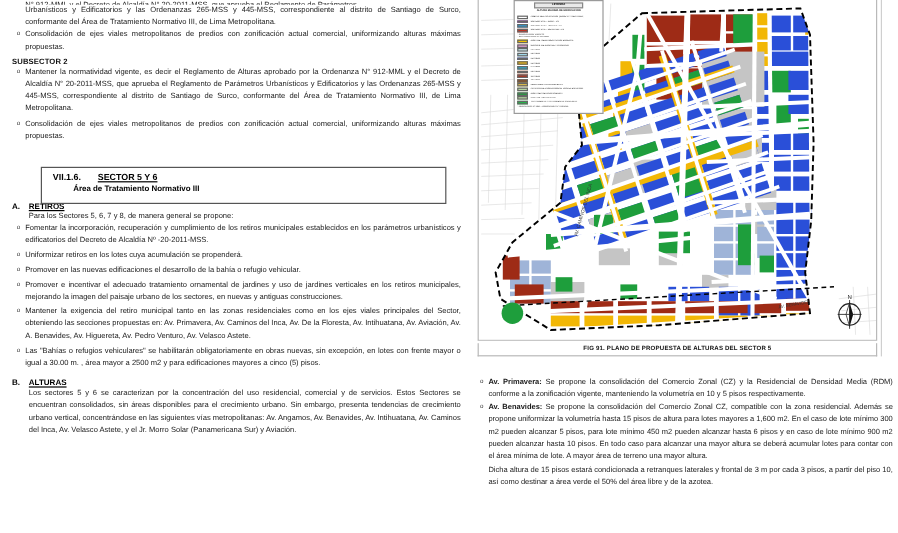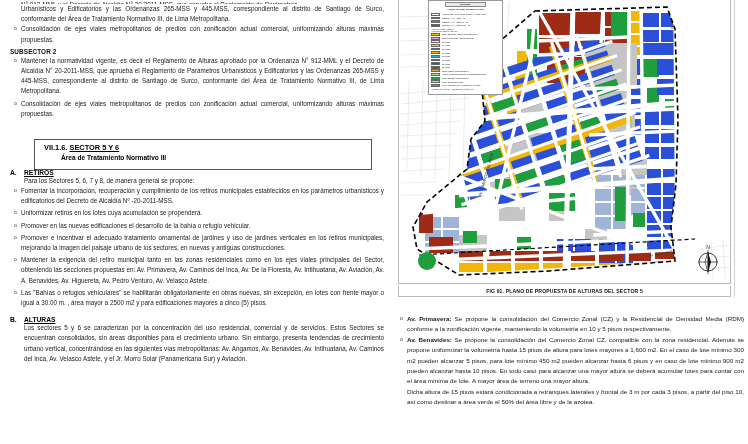--- a/index.html
+++ b/index.html
@@ -77,21 +77,21 @@
     border: 1.1px solid #555;
     background: #fff;
     padding: 3px 0 0 0;
   }
   .sector-line1 {
     font-size: 7.4px;
     font-weight: bold;
     color: #000;
     padding-left: 9px;
   }
-  .sector-line1 .u { text-decoration: underline; }
+  .sector-line1 .u { text-decoration: underline; margin-left: 12px; }
   .sector-line2 {
     font-size: 6.6px;
     font-weight: bold;
     color: #000;
     padding-left: 26px;
     margin-top: 2px;
   }
 
   .lettered {
     display: flex;

